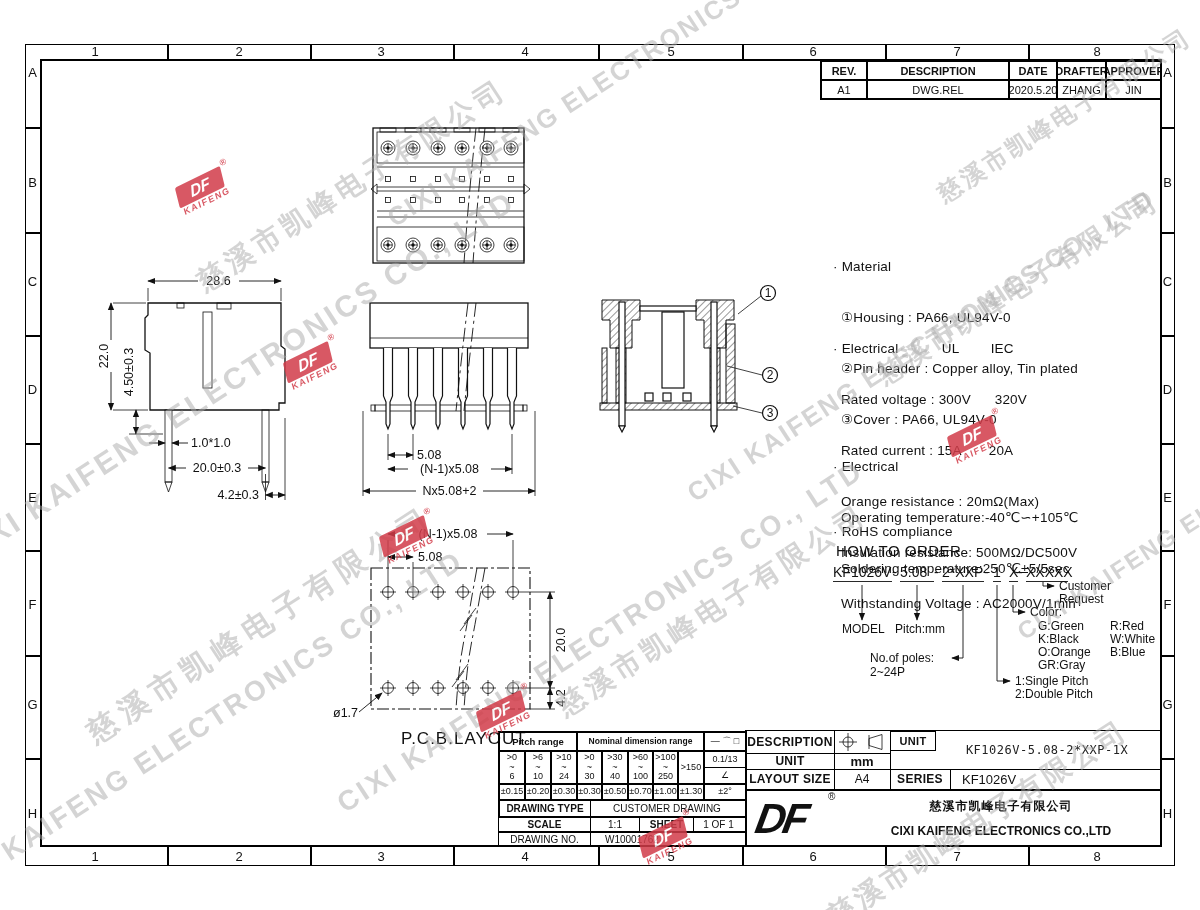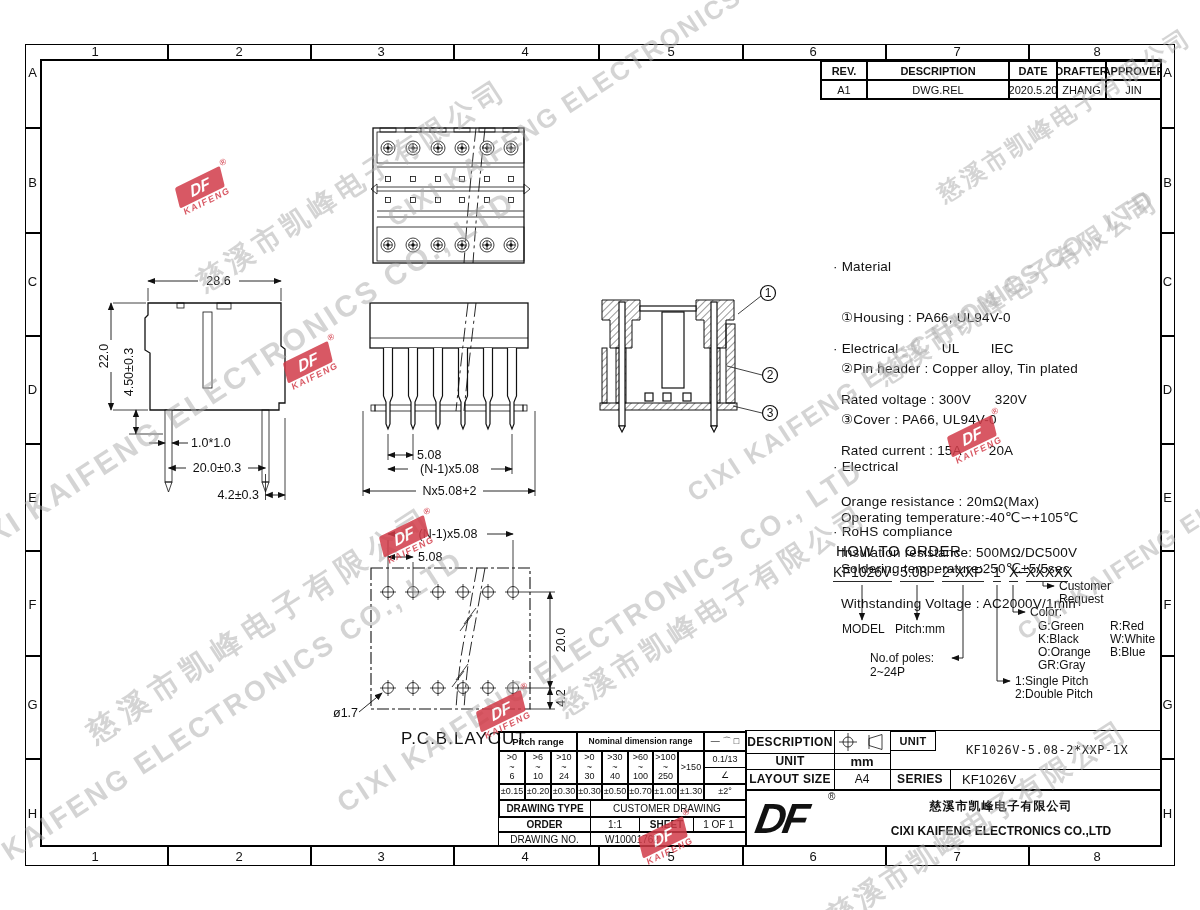--- a/index.html
+++ b/index.html
@@ -626,21 +626,21 @@
   <div class="tcell">±1.00</div>
   <div class="tcell">±1.30</div>
   <div class="tcell">±2°</div>
 </div>
 
 <div class="abs itrow" style="left:498px;top:799px;width:247px;height:17px;grid-template-columns:92px 152px">
   <div class="boxlab">DRAWING TYPE</div>
   <div>CUSTOMER DRAWING</div>
 </div>
 <div class="abs itrow" style="left:498px;top:816px;width:247px;height:15px;grid-template-columns:92px 48px 55px 49px">
-  <div class="boxlab" style="border-width:0 1.2px 0 0">ORDER</div>
+  <div class="boxlab" style="border-width:0 1.2px 0 0">SCALE</div>
   <div>1:1</div>
   <div class="boxlab">SHEET</div>
   <div>1 OF 1</div>
 </div>
 <div class="abs itrow" style="left:498px;top:831px;width:247px;height:14px;grid-template-columns:92px 152px">
   <div style="border-right:1.2px solid #000;font-weight:normal">DRAWING NO.</div>
   <div style="justify-content:flex-start;padding-left:14px">W10001762</div>
 </div>
 
 <div class="abs tb">

